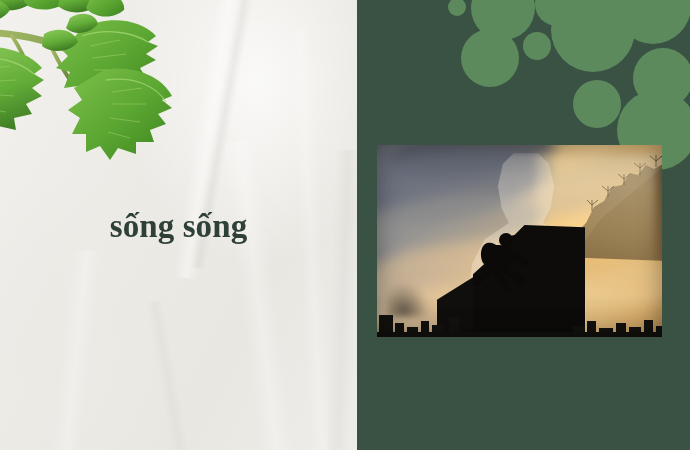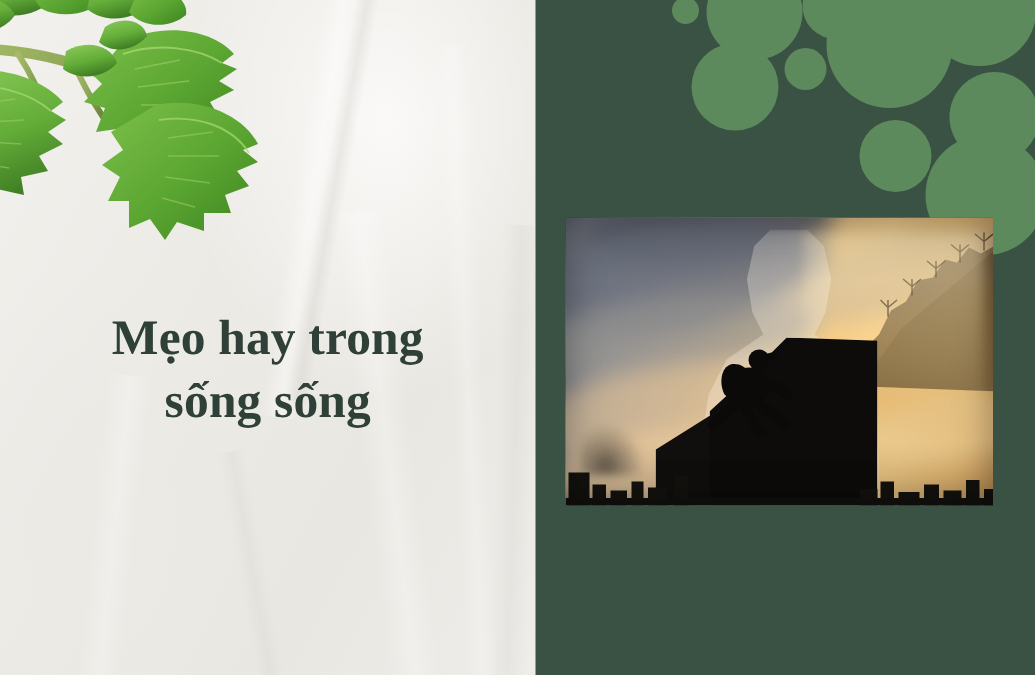--- a/index.html
+++ b/index.html
@@ -215,21 +215,20 @@
       </g>
 
       <g filter="url(#soft)">
         <path d="M58 50 C 72 42, 88 46, 92 58 C 84 68, 66 70, 56 62 Z" fill="url(#lg2)"></path>
         <path d="M84 34 C 96 26, 110 30, 112 40 C 104 50, 88 52, 80 44 Z" fill="url(#lg2)"></path>
         <path d="M-20 -4 C -6 -12, 10 -8, 14 2 C 6 12, -12 14, -22 6 Z" fill="url(#lg1)"></path>
       </g>
     </svg>
 
     <div class="headline">
-      <span>Mẹo hay trong</span>
       <span class="l2">sống sống</span>
     </div>
   </div>
 
   <div class="right-panel">
     <div id="dots">
         <div class="dot" style="left: 114px; top: -24px; width: 64px; height: 64px; background: rgb(92, 138, 92);"></div>
         <div class="dot" style="left: 104px; top: 29px; width: 58px; height: 58px; background: rgb(92, 138, 92);"></div>
         <div class="dot" style="left: 178px; top: -18px; width: 44px; height: 44px; background: rgb(92, 138, 92);"></div>
         <div class="dot" style="left: 166px; top: 32px; width: 28px; height: 28px; background: rgb(92, 138, 92);"></div>

